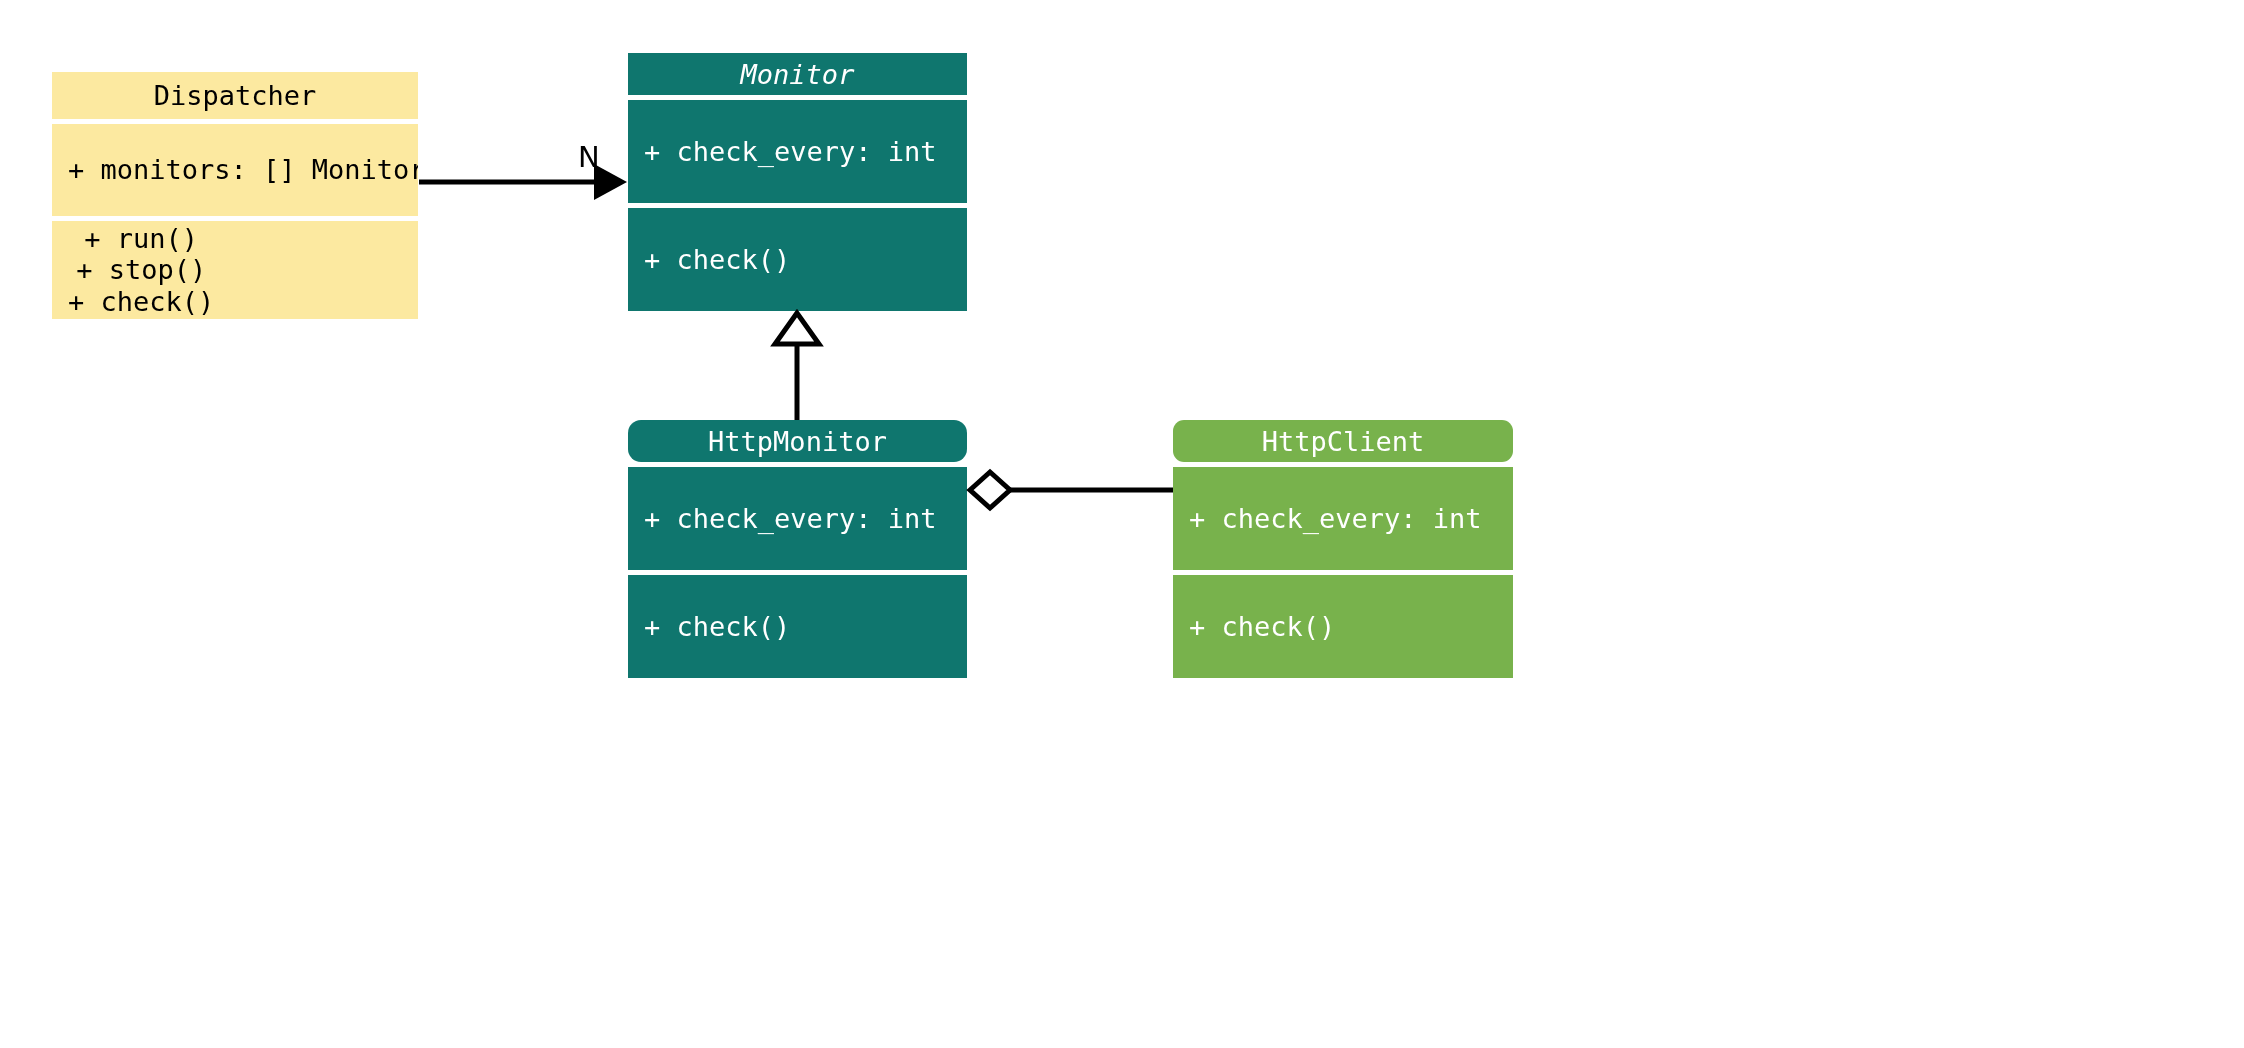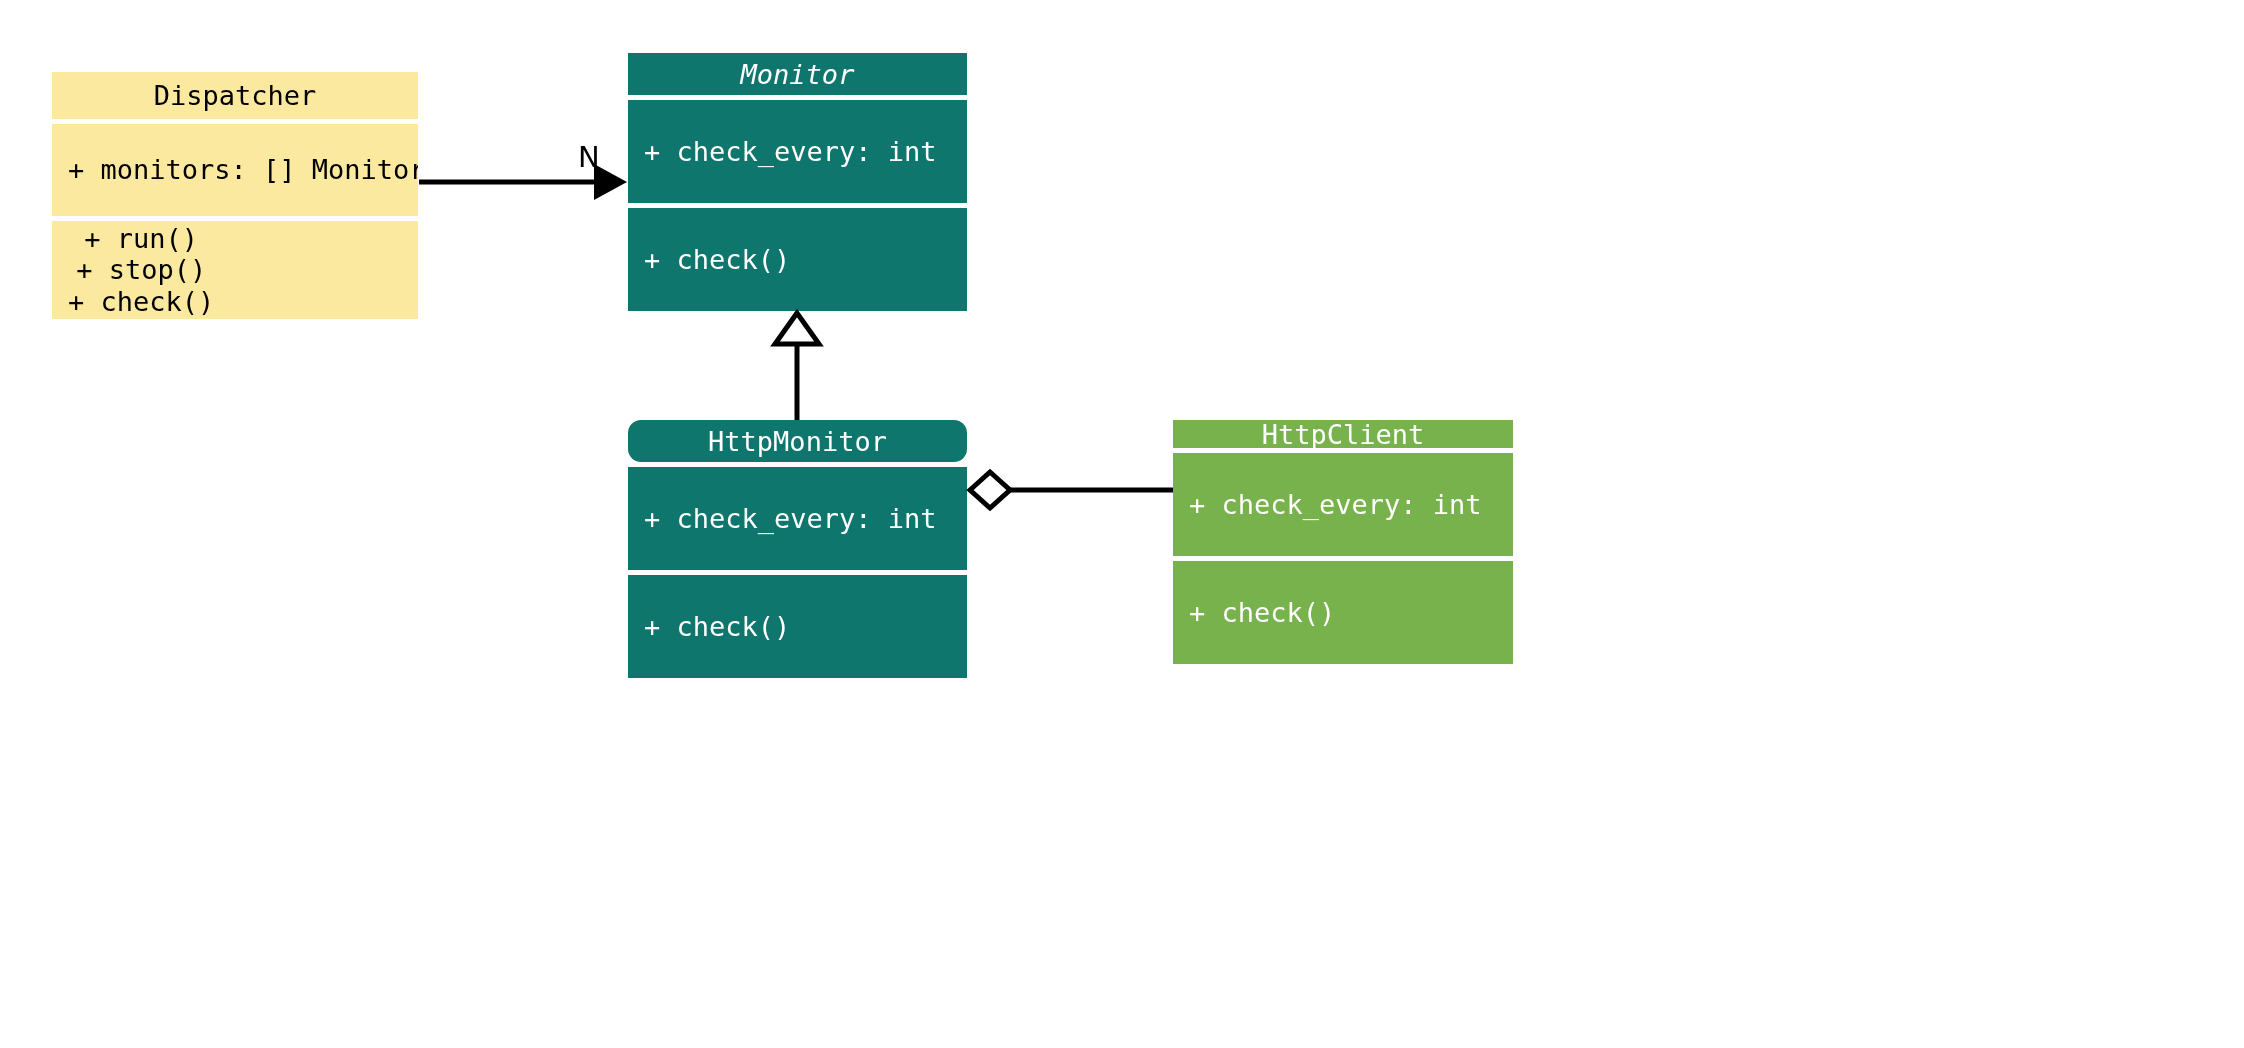--- a/index.html
+++ b/index.html
@@ -117,21 +117,21 @@
     </div>
     <div class="compartment body" style="height:103px;">
       <span class="member-list">+ check_every: int</span>
     </div>
     <div class="compartment body" style="height:103px;">
       <span class="member-list">+ check()</span>
     </div>
   </div>
 
   <div class="uml-class theme-green" style="left:1173px; top:420px; width:340px;">
-    <div class="compartment header" style="height:28px;">
+    <div class="compartment header" style="height:42px;border-radius:11px;">
       <span class="class-title">HttpClient</span>
     </div>
     <div class="compartment body" style="height:103px;">
       <span class="member-list">+ check_every: int</span>
     </div>
     <div class="compartment body" style="height:103px;">
       <span class="member-list">+ check()</span>
     </div>
   </div>
 

